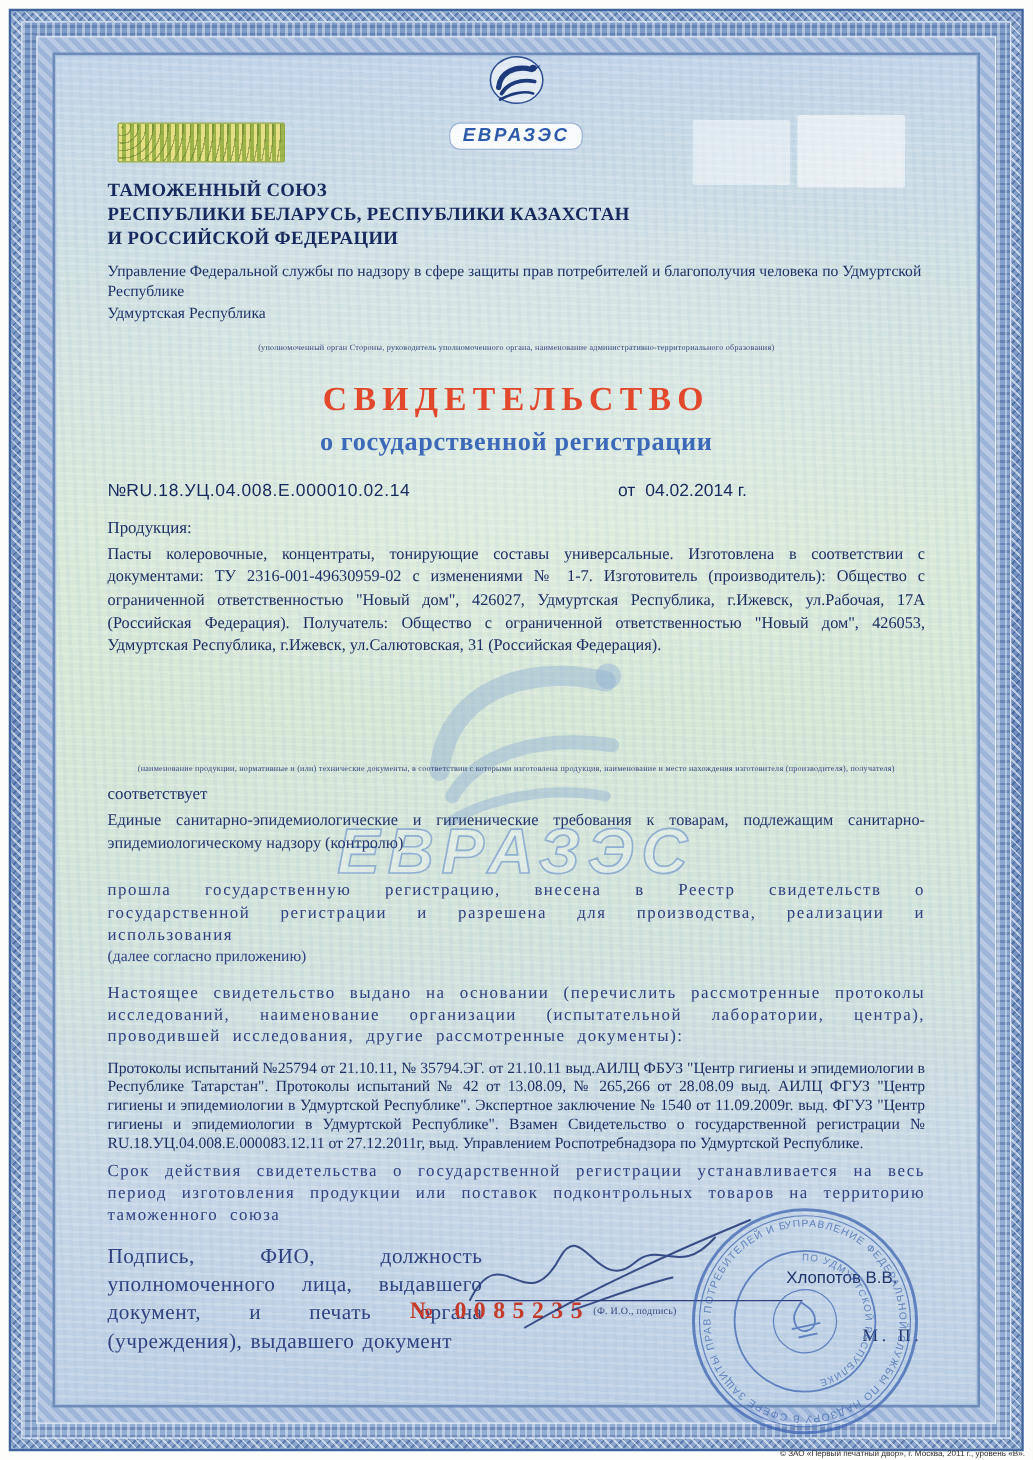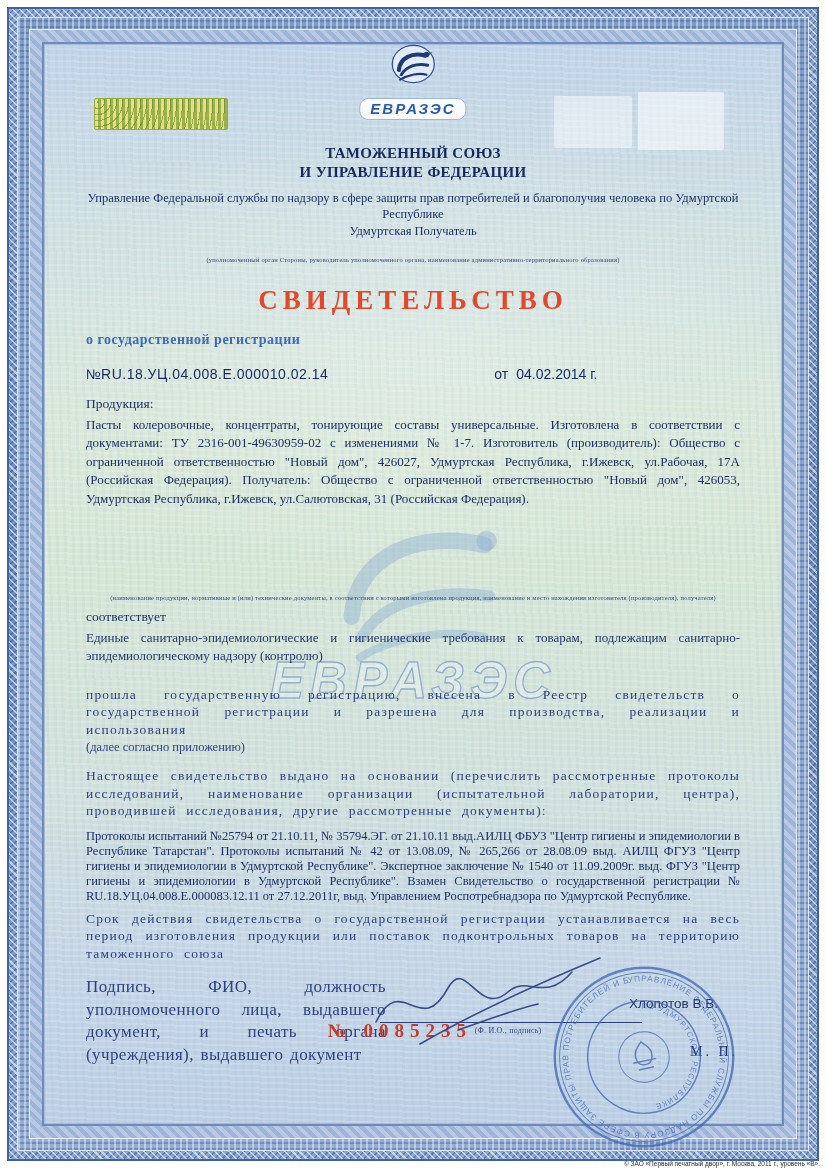--- a/index.html
+++ b/index.html
@@ -63,28 +63,28 @@
     color:#2d5bab;background:rgba(255,255,255,.88);
     padding:1px 10px 2px;border-radius:9px;border:1px solid #9fb6d9;
   }
 
   
   .watermark{position:absolute;top:452px;left:50%;transform:translateX(-50%);width:368px;z-index:0;opacity:.8;}
   .watermark svg{width:100%;display:block;}
 
   
   .content{position:relative;z-index:1;padding:100px 42px 0;color:#1d3268;}
-  .hdr{text-align:center;}
+  .hdr{}
   .hdr.b{font-weight:700;font-size:15px;line-height:1.26;color:#16295e;letter-spacing:.3px;}
   .hdr.s{font-size:12.5px;line-height:1.32;color:#1d3268;}
   .auth{margin-top:8px;}
   .micro{font-size:6.5px;color:#33437c;text-align:center;letter-spacing:.2px;line-height:1.3;}
   .cap1{margin-top:17px;}
   .title{margin-top:20px;text-align:center;font-weight:700;font-size:27px;letter-spacing:5px;color:#e2492c;}
-  .subtitle{margin-top:16px;font-weight:700;font-size:14px;color:#3c6ab8;letter-spacing:.5px;}
+  .subtitle{margin-top:6px;text-align:center;font-weight:700;font-size:21px;color:#3c6ab8;letter-spacing:.5px;}
 
   .numrow{margin-top:18px;display:flex;align-items:baseline;font-family:"Liberation Sans",sans-serif;font-size:14px;color:#16295e;}
   .numval{margin-left:0;letter-spacing:.5px;}
   .daterow{margin-left:166px;}
   .daterow .dv{margin-left:8px;}
 
   .plabel{margin-top:14px;font-size:13.5px;}
   .ptext{margin-top:4px;font-size:13px;line-height:1.42;text-align:justify;color:#1c2f64;}
   .cap2{margin-top:86px;}
   .conf-label{margin-top:7px;font-size:13.5px;}
@@ -154,24 +154,25 @@
           <path d="M128,158 C160,138 210,130 250,138" stroke-width="8"></path>
         </g>
         <circle cx="252" cy="44" r="10" fill="#85a8d2" opacity="0.5"></circle>
         <text x="180" y="198" text-anchor="middle" style="font-family:'Liberation Sans',sans-serif;font-style:italic;font-weight:bold;font-size:50px;letter-spacing:6px;" fill="rgba(255,255,255,0.3)" stroke="#7fa3cf" stroke-width="1.3">ЕВРАЗЭС</text>
       </svg>
     </div>
 
     <div class="content">
 
       <div class="hdr b">ТАМОЖЕННЫЙ СОЮЗ</div>
-      <div class="hdr b">И УПРАВЛЕНИЕ ФЕДЕРАЦИИ</div>
+      <div class="hdr b">РЕСПУБЛИКИ БЕЛАРУСЬ, РЕСПУБЛИКИ КАЗАХСТАН</div>
+      <div class="hdr b">И РОССИЙСКОЙ ФЕДЕРАЦИИ</div>
 
       <div class="hdr s auth">Управление Федеральной службы по надзору в сфере защиты прав потребителей и благополучия человека по Удмуртской Республике</div>
-      <div class="hdr s">Удмуртская Получатель</div>
+      <div class="hdr s">Удмуртская Республика</div>
       <div class="micro cap1">(уполномоченный орган Стороны, руководитель уполномоченного органа, наименование административно-территориального образования)</div>
 
       <div class="title">СВИДЕТЕЛЬСТВО</div>
       <div class="subtitle">о государственной регистрации</div>
 
       <div class="numrow">
         <span>№</span>
         <span class="numval">RU.18.УЦ.04.008.Е.000010.02.14</span>
         <span class="daterow"><span>от</span><span class="dv">04.02.2014 г.</span></span>
       </div>

